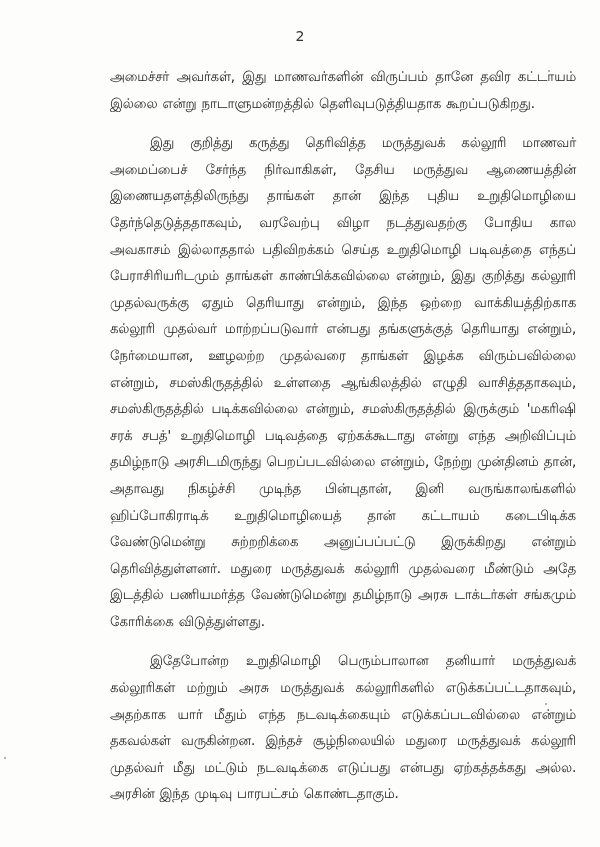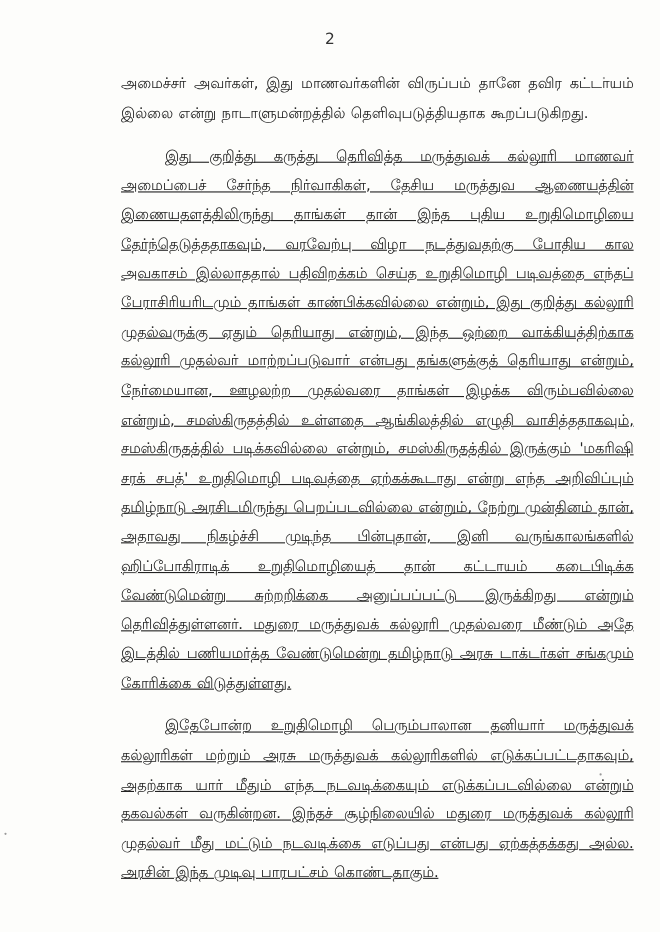--- a/index.html
+++ b/index.html
@@ -27,21 +27,21 @@
     }
     .para {
       margin: 0;
       font-size: 13.4px;
       line-height: 26.6px;
       text-align: justify;
       letter-spacing: -0.2px;
       word-spacing: 1px;
     }
     .para.indent { text-indent: 40px; }
-    .para + .para { margin-top: 13px; text-decoration: underline; }
+    .para + .para { margin-top: 13px; }
     .speck {
       position: absolute; width: 2px; height: 2px; border-radius: 1px;
       background: #999;
     }
   </style>
 </head>
 <body>
 
 <div>
   <div class="page-number">2</div>

